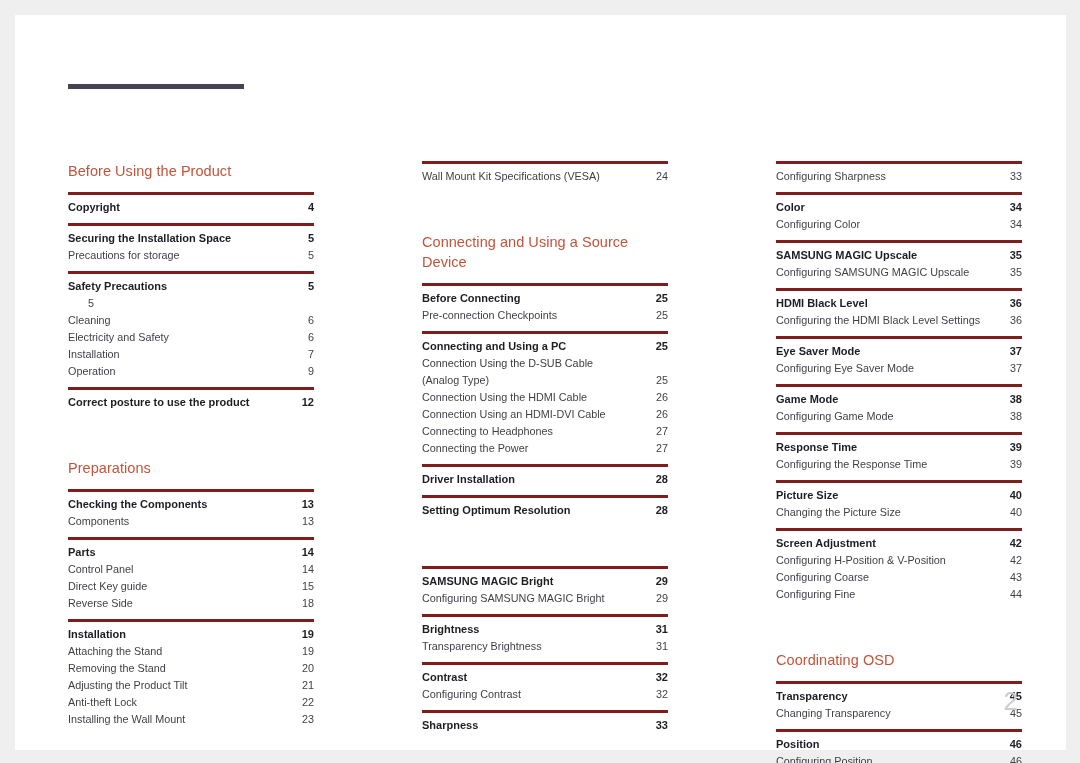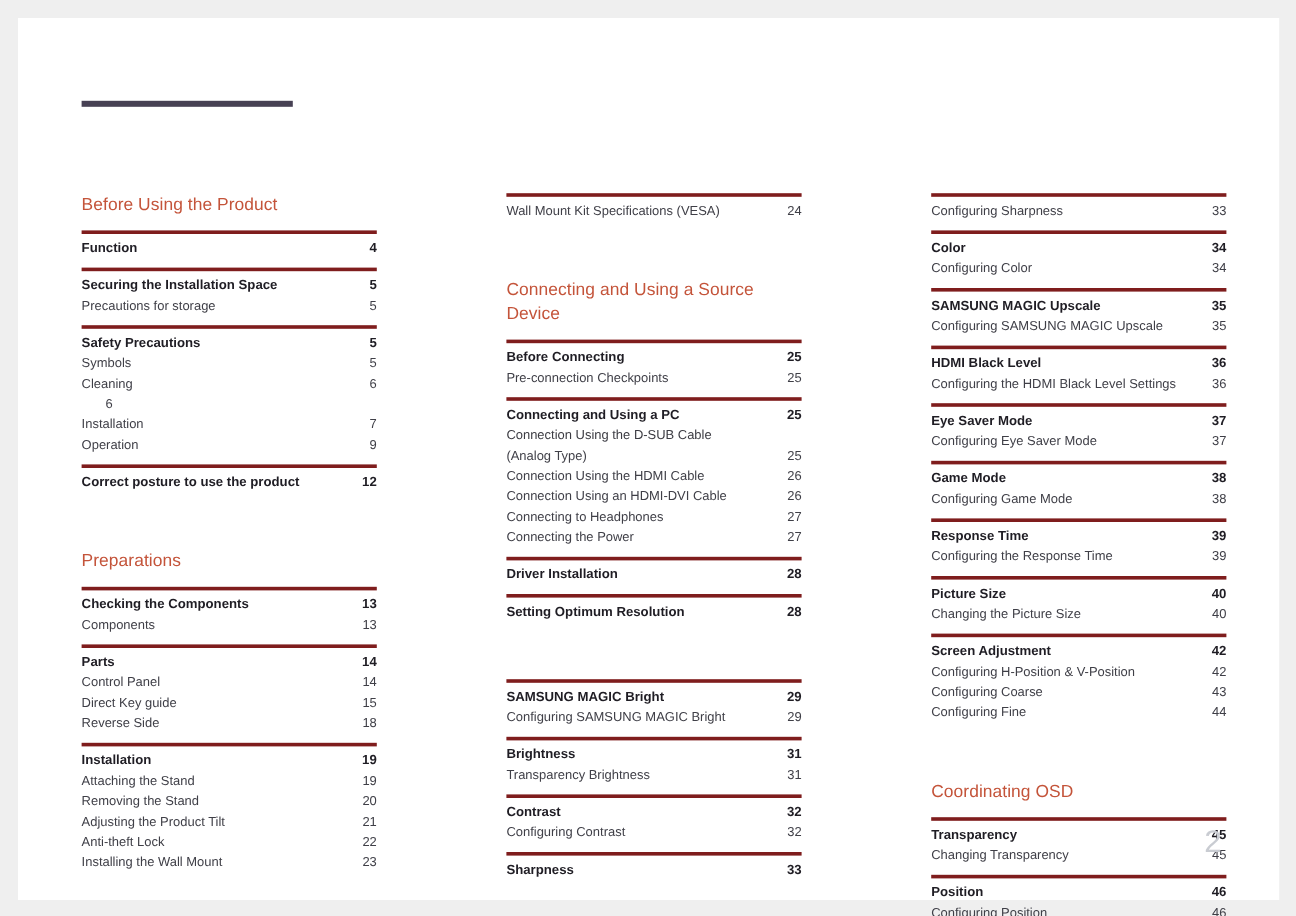--- a/index.html
+++ b/index.html
@@ -100,48 +100,48 @@
 
 <div class="page">
 
   <div class="title-rule"></div>
 
   <div class="columns" id="columns">
       <div class="col">
         <div class="sec-head">Before Using the Product</div>
         <div class="group">
           <div class="row head">
-            <span class="label">Function</span>
+            <span class="label">Copyright</span>
             <span class="pg">4</span>
           </div>
         </div>
         <div class="group">
           <div class="row head">
             <span class="label">Securing the Installation Space</span>
             <span class="pg">5</span>
           </div>
           <div class="row sub">
             <span class="label">Precautions for storage</span>
             <span class="pg">5</span>
           </div>
         </div>
         <div class="group">
           <div class="row head">
             <span class="label">Safety Precautions</span>
             <span class="pg">5</span>
           </div>
           <div class="row sub">
-            <span class="label">Symbols</span>
             <span class="pg">5</span>
           </div>
           <div class="row sub">
             <span class="label">Cleaning</span>
             <span class="pg">6</span>
           </div>
           <div class="row sub">
+            <span class="label">Electricity and Safety</span>
             <span class="pg">6</span>
           </div>
           <div class="row sub">
             <span class="label">Installation</span>
             <span class="pg">7</span>
           </div>
           <div class="row sub">
             <span class="label">Operation</span>
             <span class="pg">9</span>
           </div>

